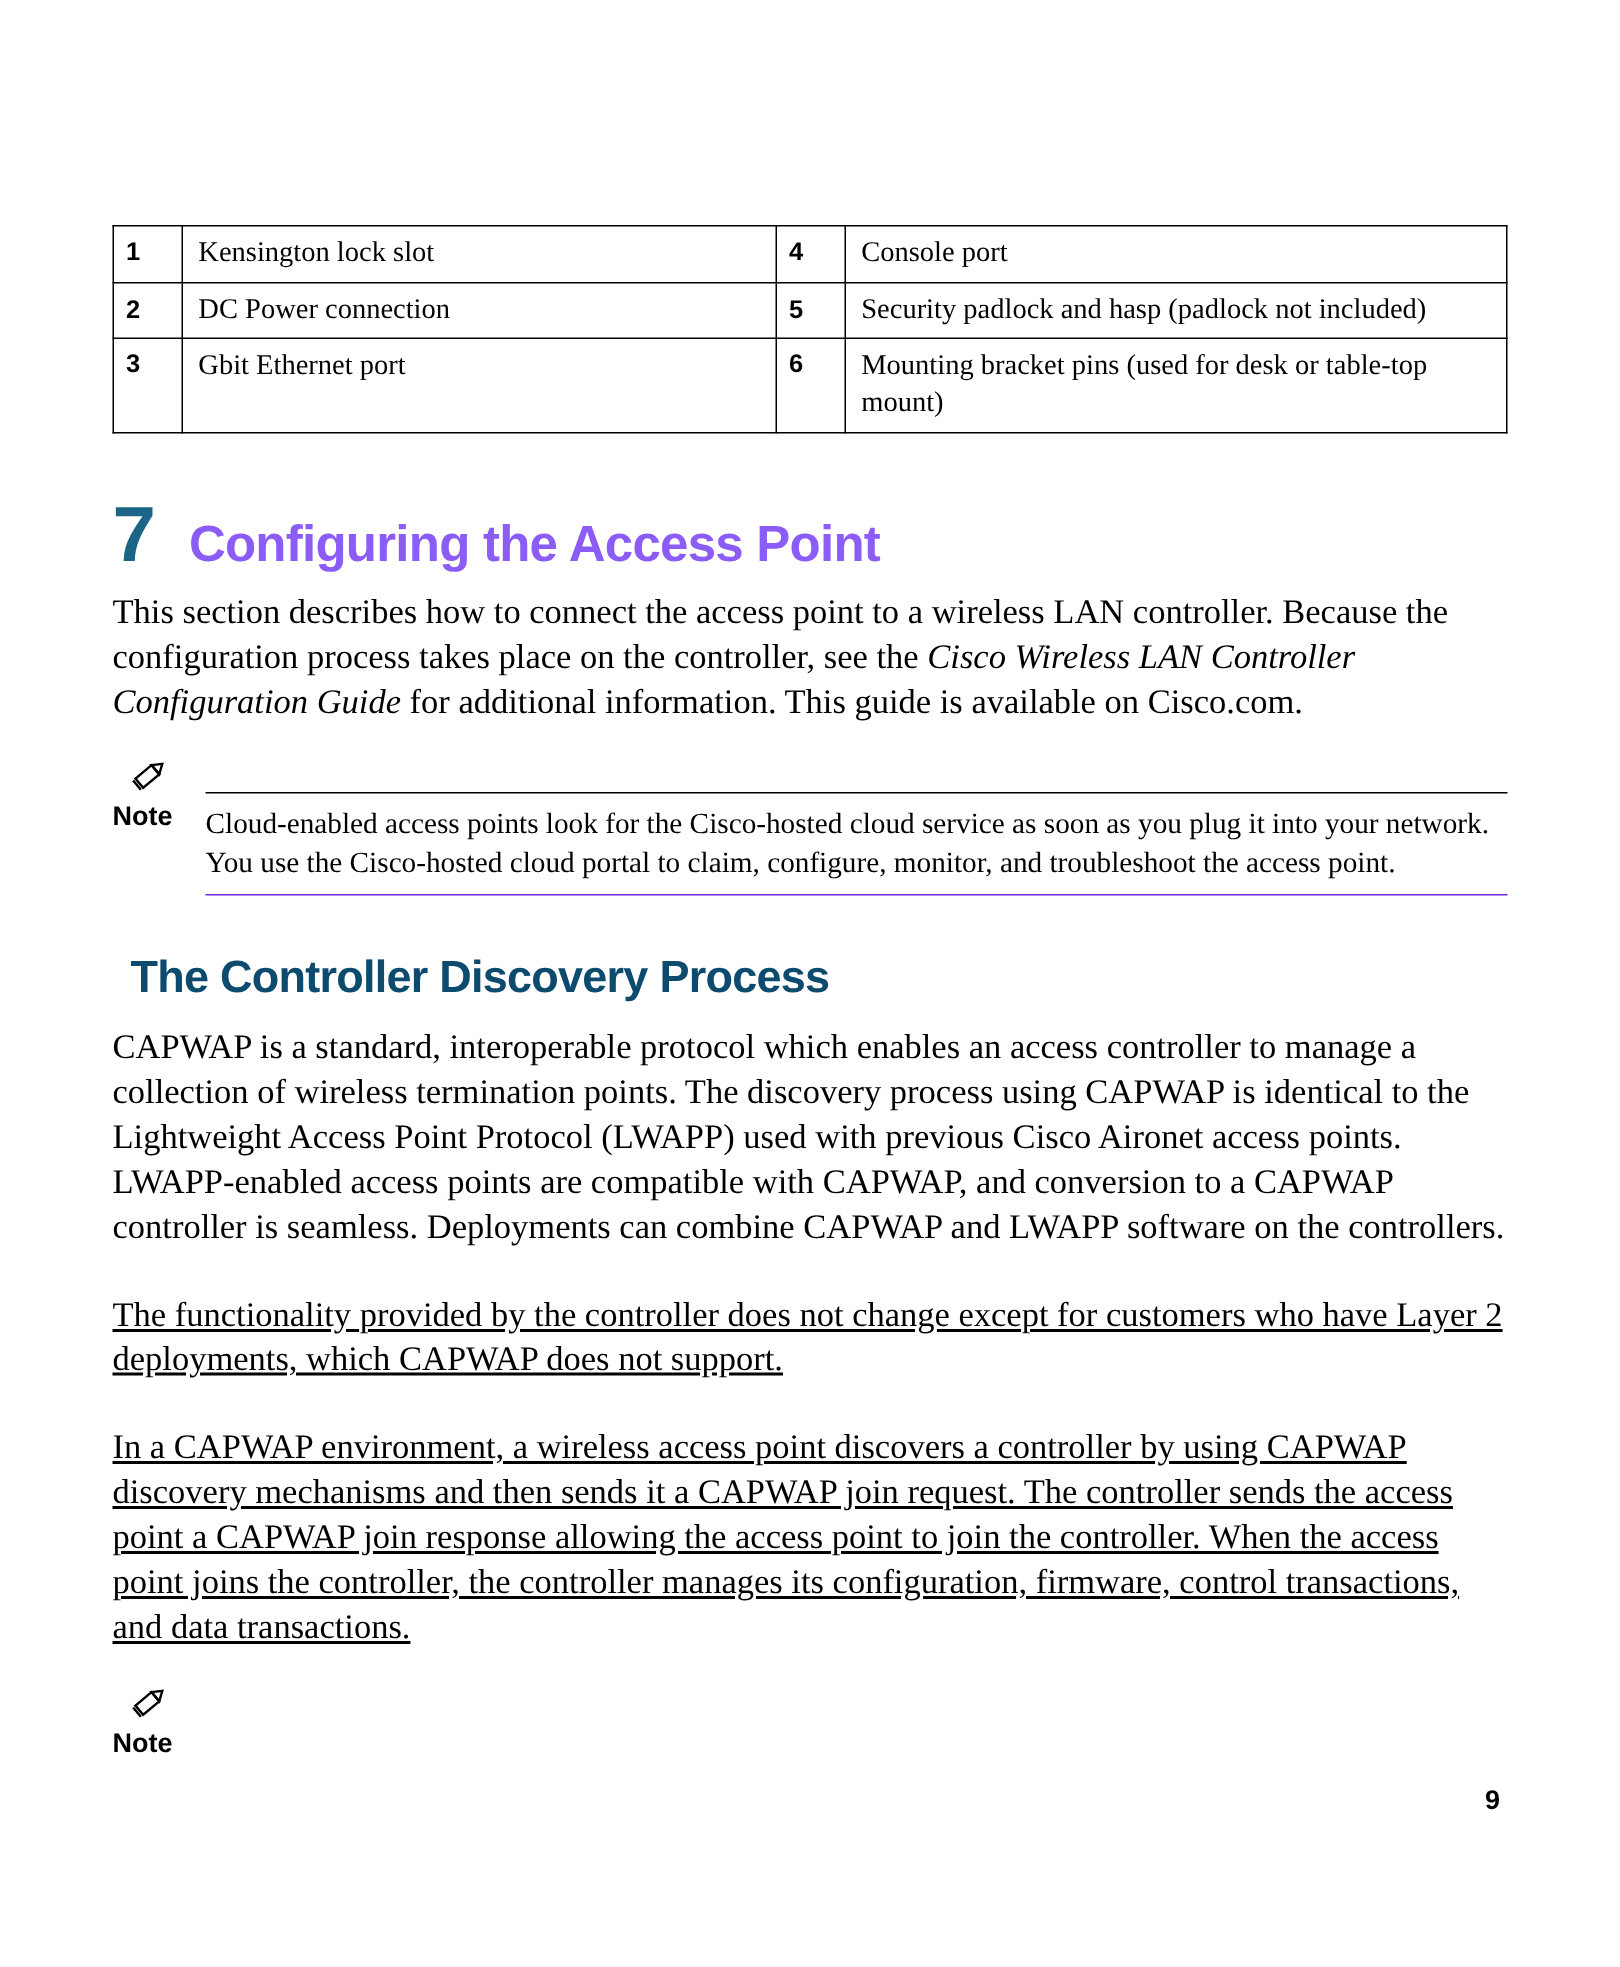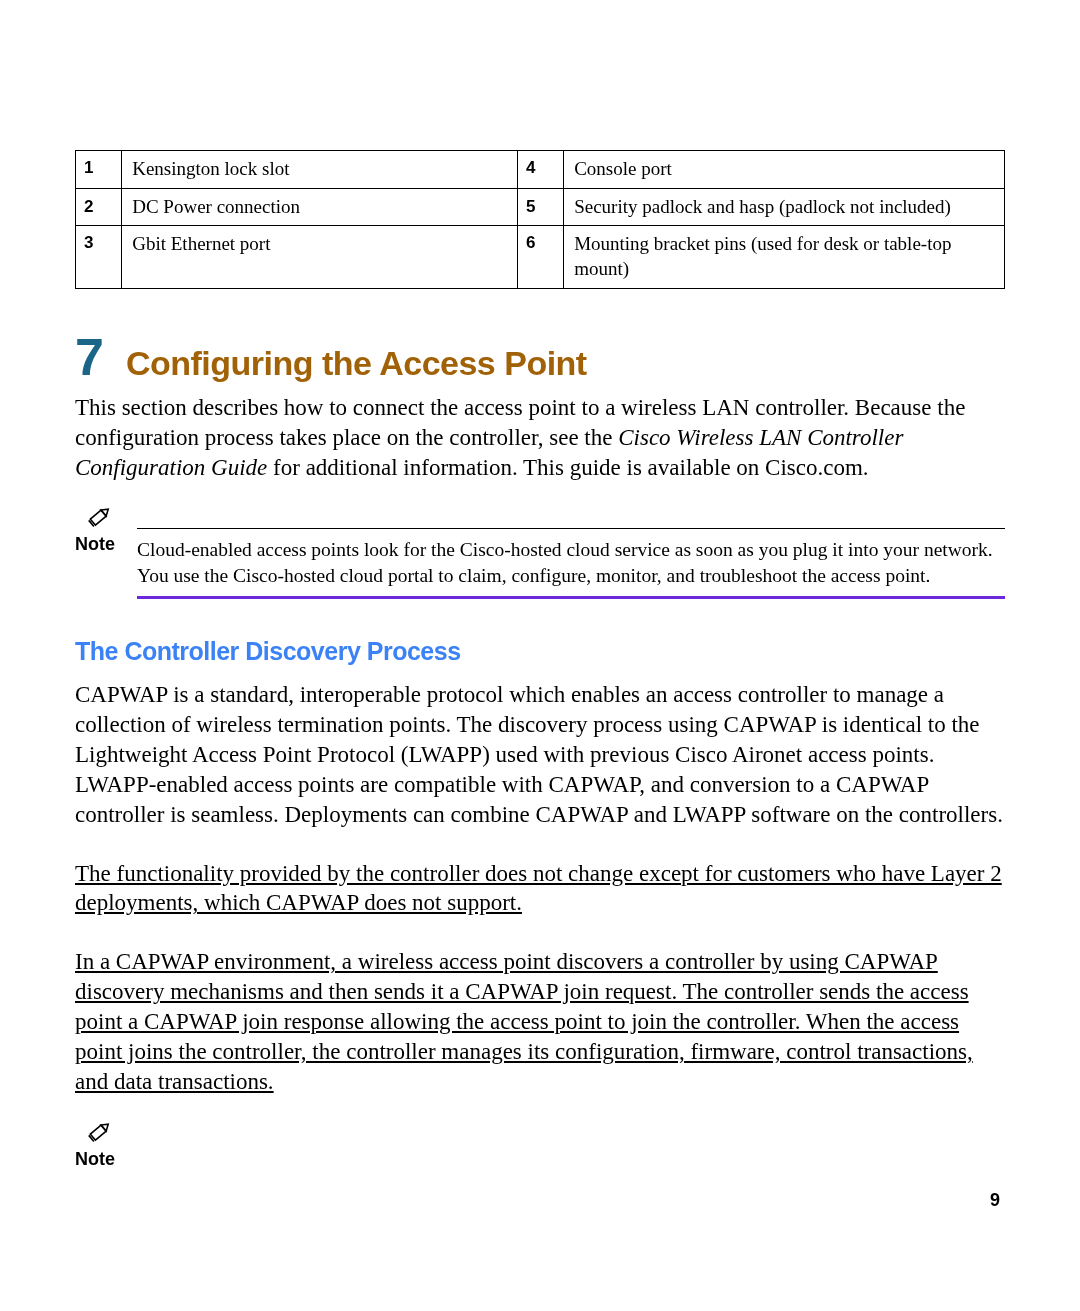--- a/index.html
+++ b/index.html
@@ -49,36 +49,36 @@
     font-weight: bold;
     color: #1b6687;
     margin-right: 18px;
     vertical-align: baseline;
   }
   h1.chapter-title {
     display: inline;
     font-family: Arial, Helvetica, sans-serif;
     font-size: 34px;
     font-weight: bold;
-    color: #a16207;
+    color: #8b5cf6;
     letter-spacing: -0.5px;
     margin: 0;
     vertical-align: baseline;
   }
   .chapter-row {
     margin-top: 42px;
     line-height: 1;
   }
   h2.section-title {
     font-family: Arial, Helvetica, sans-serif;
-    font-size: 25px;
-    font-weight: bold;
-    color: #3b82f6;
+    font-size: 30px;
+    font-weight: bold;
+    color: #0c4a6e;
     letter-spacing: -0.5px;
-    margin: 38px 0 14px 0;
+    margin: 38px 0 14px 12px;
   }
   p.body {
     font-size: 23px;
     line-height: 1.3;
     margin: 10px 0 0 0;
   }
   p.body + p.body { margin-top: 29px; text-decoration: underline; }
   em.ital { font-style: italic; }
 
   
@@ -100,21 +100,21 @@
     margin-top: 4px;
     display: block;
   }
   .note-left svg {
     display: block;
     margin-left: 10px;
   }
   .note-right {
     flex: 1;
     border-top: 1px solid #000;
-    border-bottom: 3px solid #6d28d9;
+    border-bottom: 1px solid #6d28d9;
     padding: 8px 0 8px 0;
     margin-left: 10px;
     margin-top: 24px;
     font-size: 19.5px;
     line-height: 1.3;
   }
   .page-num {
     position: absolute;
     right: 80px;
     bottom: 100px;

